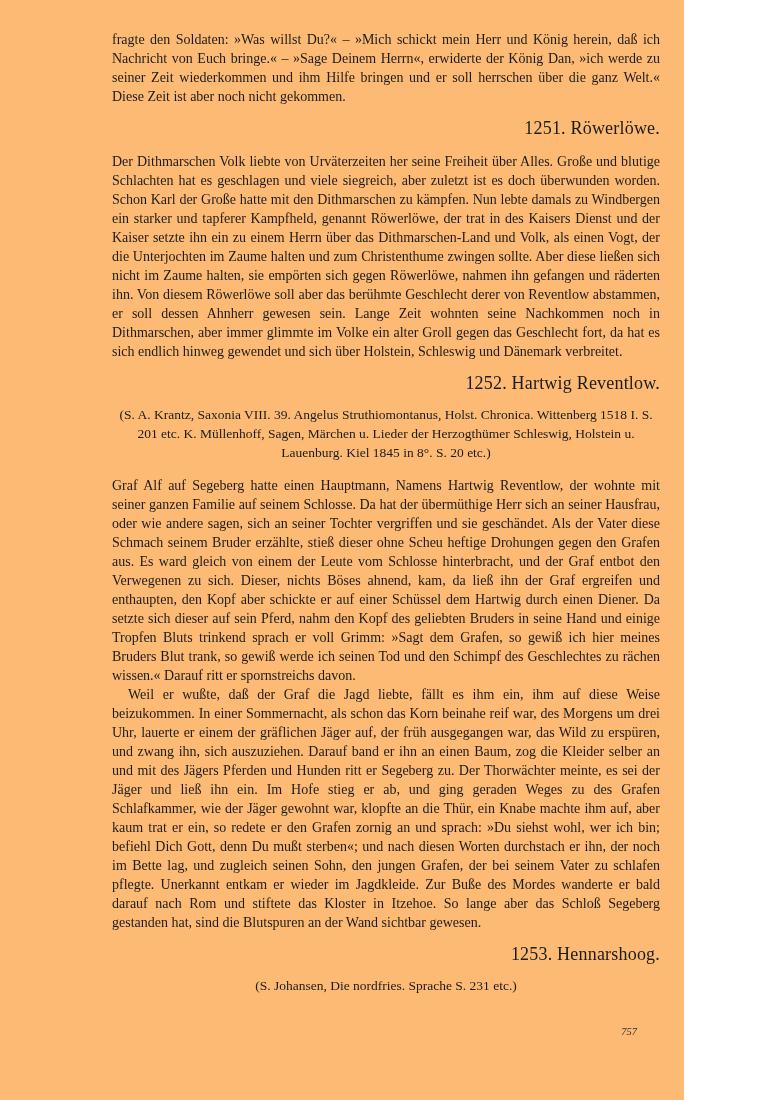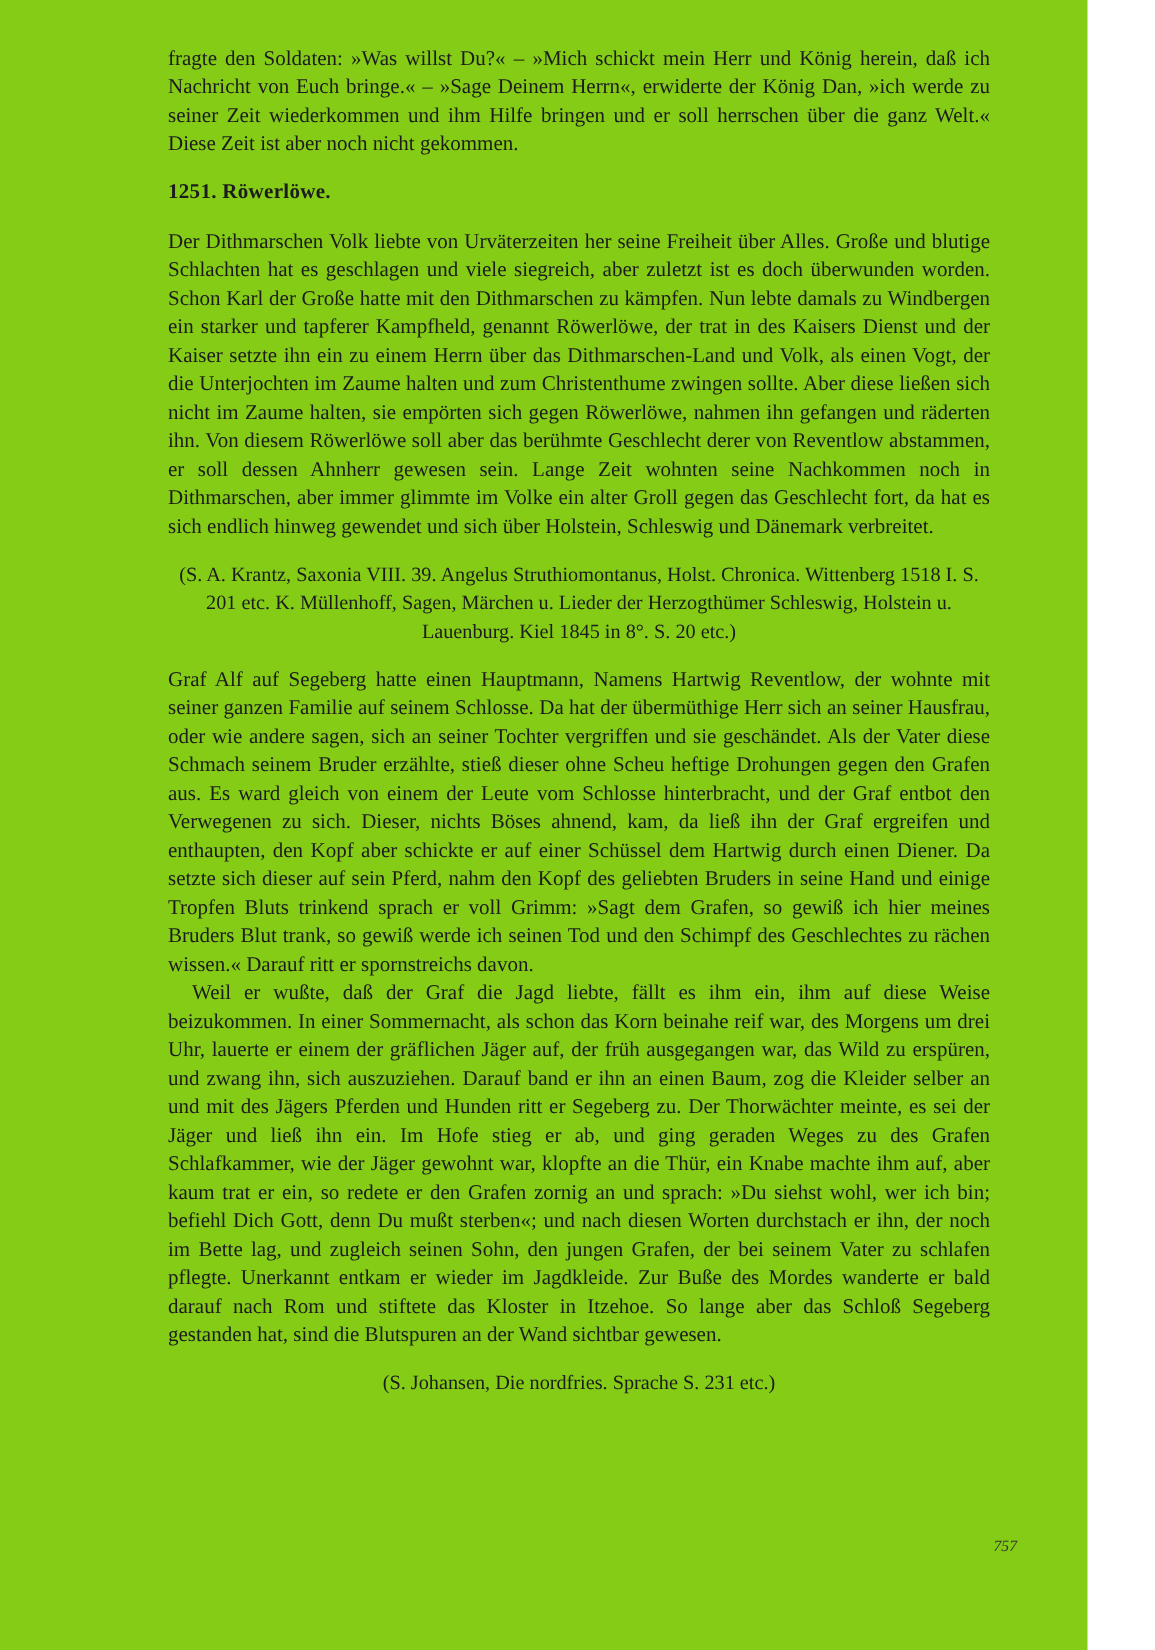--- a/index.html
+++ b/index.html
@@ -4,47 +4,46 @@
 <style>
   html, body {
     margin: 0;
     padding: 0;
     background: #ffffff;
   }
   .page {
     position: relative;
     width: 684px;
     height: 1100px;
-    background: #84cc16;
+    background: #fdba74;
     color: #1c1c1c;
     font-family: "Liberation Serif", "DejaVu Serif", serif;
     overflow: hidden;
-    padding-left: 41px;
   }
   .text-block {
     position: absolute;
     left: 112px;
     top: 30px;
     width: 548px;
     font-size: 14px;
     line-height: 19px;
   }
   p, h2 {
     margin: 0;
     padding: 0;
   }
   .intro {
     text-align: justify;
     hyphens: auto;
   }
   .heading {
     margin-top: 13px;
-    font-size: 14px;
-    font-weight: bold;
-    text-align: left;
+    font-size: 18px;
+    font-weight: normal;
+    text-align: right;
     letter-spacing: 0.2px;
   }
   .citation {
     margin-top: 12px;
     text-align: center;
     font-size: 13.5px;
   }
   .italic {
   }
   .body-para {
@@ -69,22 +68,24 @@
 <body>
 
 <div class="page">
   <div class="text-block">
 
     <p class="intro">fragte den Soldaten: »Was willst Du?« – »Mich schickt mein Herr und König herein, daß ich Nachricht von Euch bringe.« – »Sage Deinem Herrn«, erwiderte der König Dan, »ich werde zu seiner Zeit wiederkommen und ihm Hilfe bringen und er soll herrschen über die ganz Welt.« Diese Zeit ist aber noch nicht gekommen.</p>
 
     <h2 class="heading">1251. Röwerlöwe.</h2>
     <p class="body-para">Der Dithmarschen Volk liebte von Urväterzeiten her seine Freiheit über Alles. Große und blutige Schlachten hat es geschlagen und viele siegreich, aber zuletzt ist es doch überwunden worden. Schon Karl der Große hatte mit den Dithmarschen zu kämpfen. Nun lebte damals zu Windbergen ein starker und tapferer Kampfheld, genannt Röwerlöwe, der trat in des Kaisers Dienst und der Kaiser setzte ihn ein zu einem Herrn über das Dithmarschen-Land und Volk, als einen Vogt, der die Unterjochten im Zaume halten und zum Christenthume zwingen sollte. Aber diese ließen sich nicht im Zaume halten, sie empörten sich gegen Röwerlöwe, nahmen ihn gefangen und räderten ihn. Von diesem Röwerlöwe soll aber das berühmte Geschlecht derer von Reventlow abstammen, er soll dessen Ahnherr gewesen sein. Lange Zeit wohnten seine Nachkommen noch in Dithmarschen, aber immer glimmte im Volke ein alter Groll gegen das Geschlecht fort, da hat es sich endlich hinweg gewendet und sich über Holstein, Schleswig und Dänemark verbreitet.</p>
 
+    <h2 class="heading">1252. Hartwig Reventlow.</h2>
     <p class="citation"><span>(S. </span><span class="italic">A. Krantz, Saxonia</span><span> VIII. 39. Angelus Struthiomontanus, Holst. Chronica. Wittenberg 1518 I. S. 201 etc. K. Müllenhoff, Sagen, Märchen u. Lieder der Herzogthümer Schleswig, Holstein u. Lauenburg. Kiel 1845 in 8°. S. 20 etc.)</span></p>
     <p class="body-para">Graf Alf auf Segeberg hatte einen Hauptmann, Namens Hartwig Reventlow, der wohnte mit seiner ganzen Familie auf seinem Schlosse. Da hat der übermüthige Herr sich an seiner Hausfrau, oder wie andere sagen, sich an seiner Tochter vergriffen und sie geschändet. Als der Vater diese Schmach seinem Bruder erzählte, stieß dieser ohne Scheu heftige Drohungen gegen den Grafen aus. Es ward gleich von einem der Leute vom Schlosse hinterbracht, und der Graf entbot den Verwegenen zu sich. Dieser, nichts Böses ahnend, kam, da ließ ihn der Graf ergreifen und enthaupten, den Kopf aber schickte er auf einer Schüssel dem Hartwig durch einen Diener. Da setzte sich dieser auf sein Pferd, nahm den Kopf des geliebten Bruders in seine Hand und einige Tropfen Bluts trinkend sprach er voll Grimm: »Sagt dem Grafen, so gewiß ich hier meines Bruders Blut trank, so gewiß werde ich seinen Tod und den Schimpf des Geschlechtes zu rächen wissen.« Darauf ritt er spornstreichs davon.</p>
     <p class="body-para follow">Weil er wußte, daß der Graf die Jagd liebte, fällt es ihm ein, ihm auf diese Weise beizukommen. In einer Sommernacht, als schon das Korn beinahe reif war, des Morgens um drei Uhr, lauerte er einem der gräflichen Jäger auf, der früh ausgegangen war, das Wild zu erspüren, und zwang ihn, sich auszuziehen. Darauf band er ihn an einen Baum, zog die Kleider selber an und mit des Jägers Pferden und Hunden ritt er Segeberg zu. Der Thorwächter meinte, es sei der Jäger und ließ ihn ein. Im Hofe stieg er ab, und ging geraden Weges zu des Grafen Schlafkammer, wie der Jäger gewohnt war, klopfte an die Thür, ein Knabe machte ihm auf, aber kaum trat er ein, so redete er den Grafen zornig an und sprach: »Du siehst wohl, wer ich bin; befiehl Dich Gott, denn Du mußt sterben«; und nach diesen Worten durchstach er ihn, der noch im Bette lag, und zugleich seinen Sohn, den jungen Grafen, der bei seinem Vater zu schlafen pflegte. Unerkannt entkam er wieder im Jagdkleide. Zur Buße des Mordes wanderte er bald darauf nach Rom und stiftete das Kloster in Itzehoe. So lange aber das Schloß Segeberg gestanden hat, sind die Blutspuren an der Wand sichtbar gewesen.</p>
 
+    <h2 class="heading">1253. Hennarshoog.</h2>
     <p class="citation">(S. Johansen, Die nordfries. Sprache S. 231 etc.)</p>
 
   </div>
 
   <div class="page-number">757</div>
 </div>
 
 </body></html>

